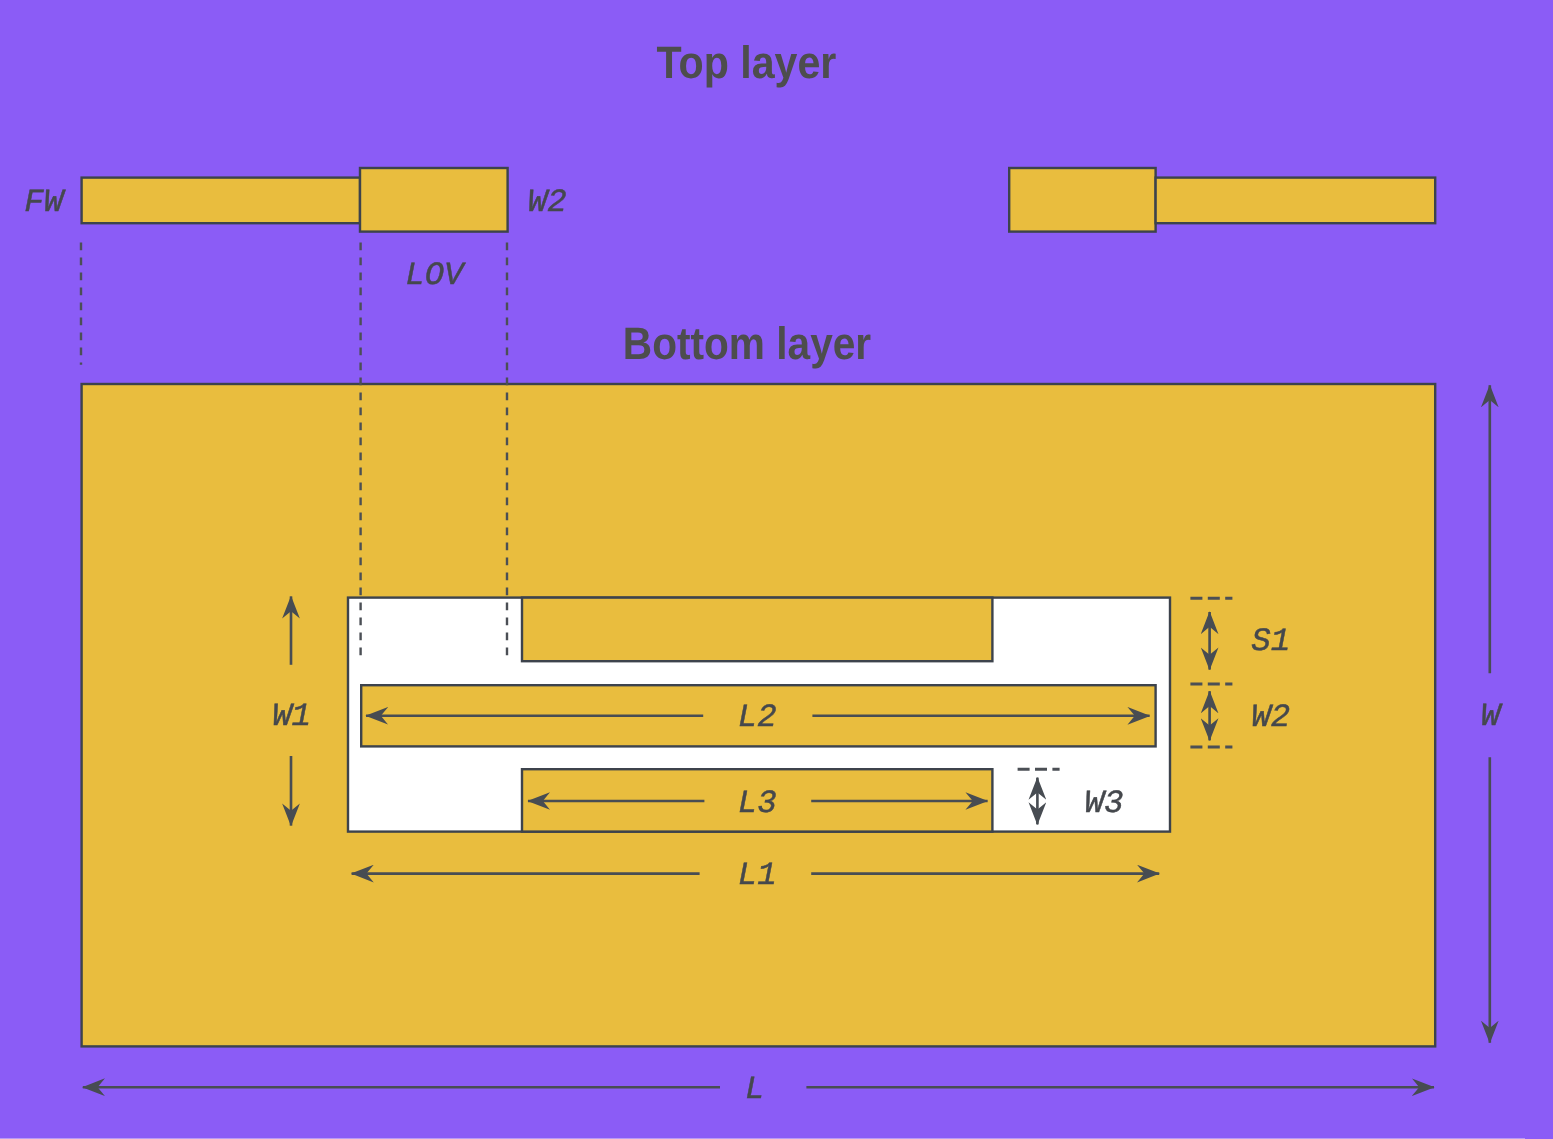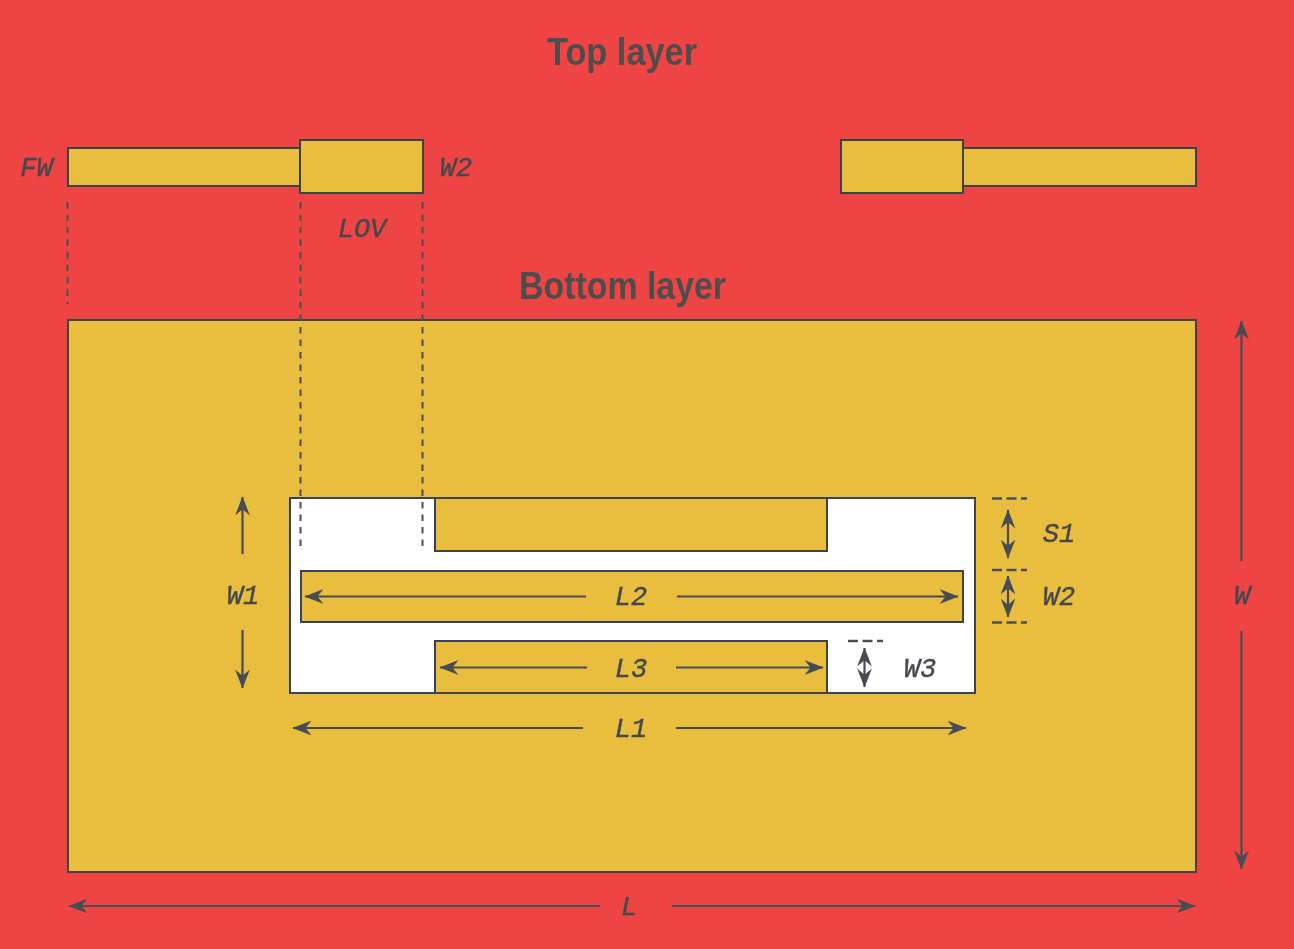--- a/index.html
+++ b/index.html
@@ -1,16 +1,16 @@
 <!DOCTYPE html>
 <html><head>
 <meta charset="utf-8">
 <style>
   html,body{margin:0;padding:0;background:#ffffff;}
-  .stage{width:1294px;height:949px;position:relative;overflow:hidden;background:#ef4444;}
+  .stage{width:1294px;height:949px;position:relative;overflow:hidden;background:#8b5cf6;}
   text{font-family:"Liberation Mono", monospace;font-style:italic;font-weight:normal;fill:#45484d;}
   .hdr{font-family:"Liberation Sans", sans-serif;font-style:normal;font-weight:bold;fill:#4d4d4d;font-size:38px;}
 </style>
 </head>
 <body>
 <div class="stage">
 <svg width="1294" height="949" viewBox="0 0 1294 949" xmlns="http://www.w3.org/2000/svg">
 <defs>
   <marker id="ah" viewBox="0 0 18 14" refX="17.5" refY="7" markerWidth="19" markerHeight="15" markerUnits="userSpaceOnUse" orient="auto-start-reverse">
     <path d="M18,7 L0,14 L5.8,7 L0,0 Z" fill="#474c52"></path>

